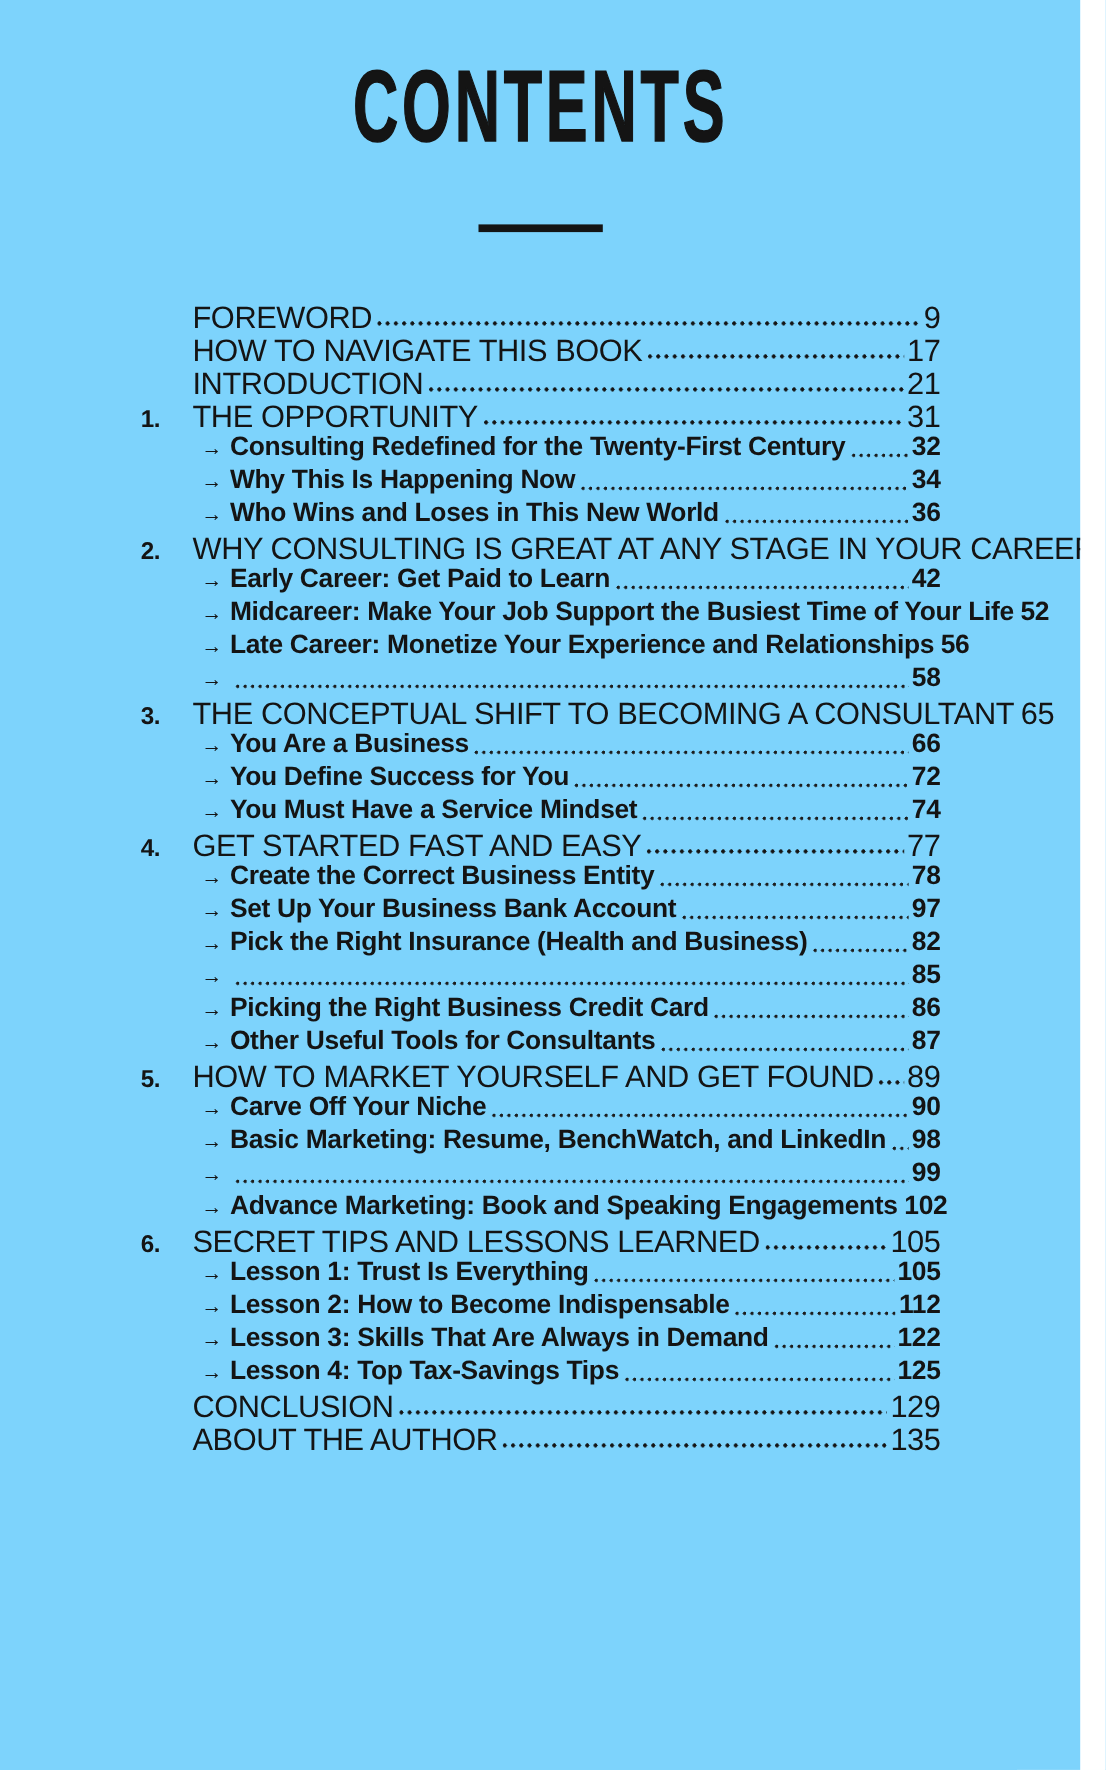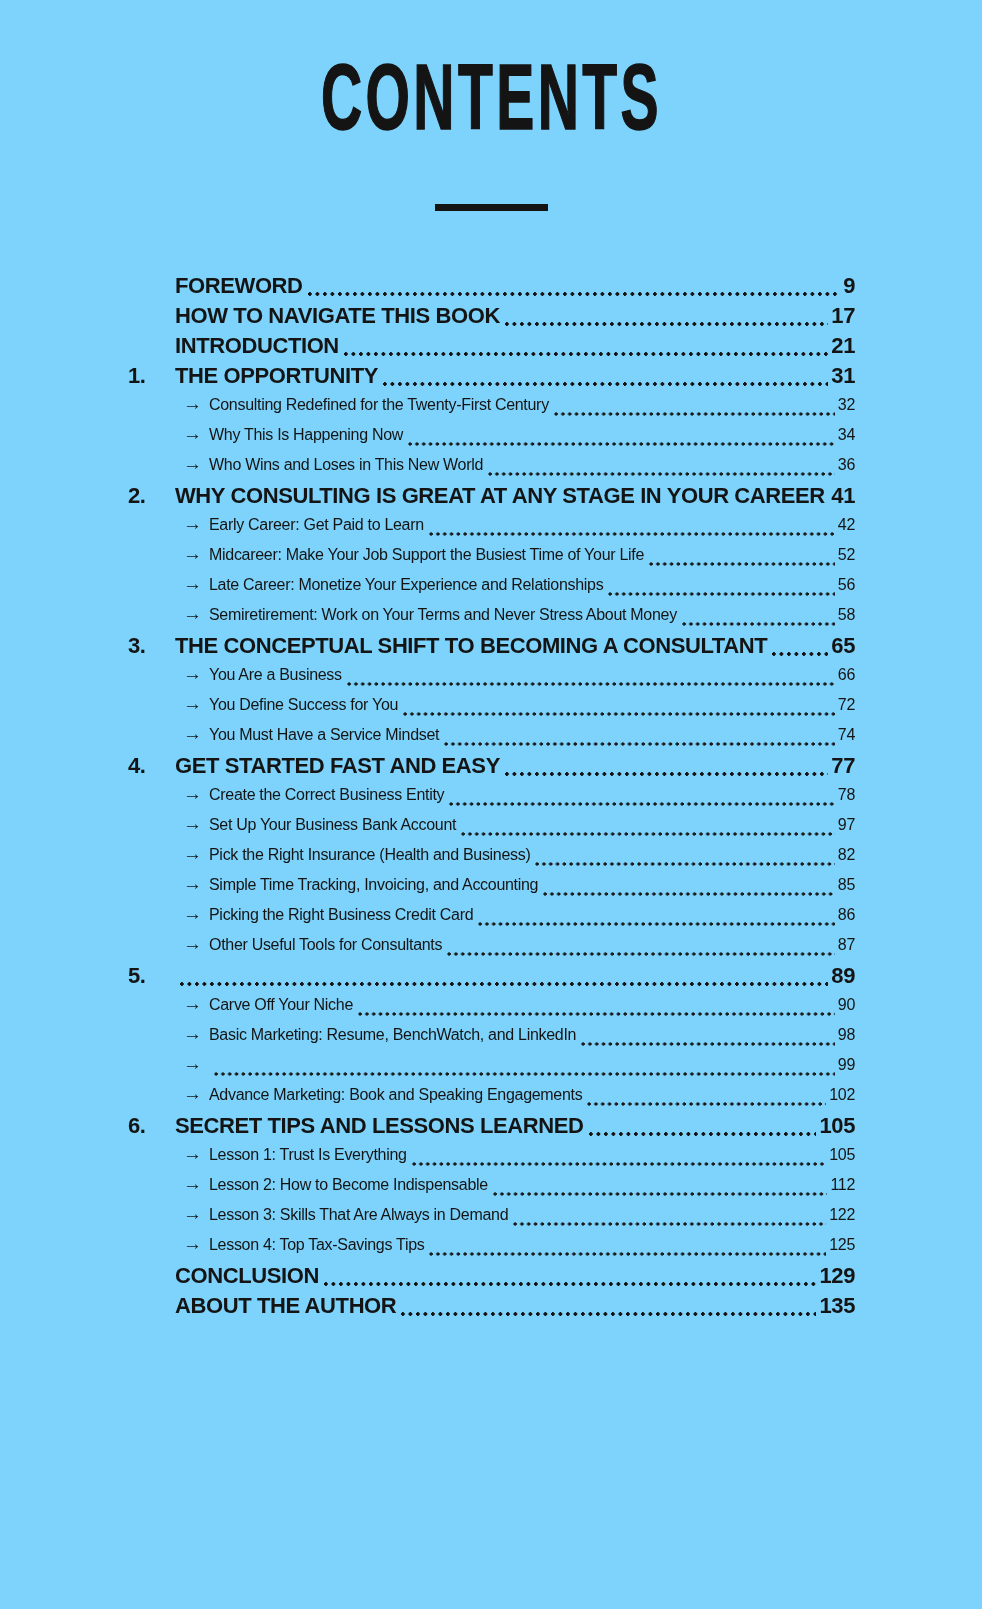--- a/index.html
+++ b/index.html
@@ -64,28 +64,28 @@
     flex: 0 0 34px;
     width: 34px;
     padding-left: 8px;
     box-sizing: border-box;
     font-size: 19px;
     font-weight: 400;
   }
   .label { flex: 0 0 auto; }
   .header-row .label,
   .header-row .page {
-    font-weight: 700;
-    font-size: 22px;
+    font-weight: 400;
+    font-size: 28px;
     letter-spacing: -0.4px;
   }
   .sub-row .label,
   .sub-row .page {
-    font-weight: 400;
-    font-size: 16px;
+    font-weight: 700;
+    font-size: 24px;
     letter-spacing: -0.3px;
   }
   .page { flex: 0 0 auto; }
 
   .dots {
     flex: 1 1 auto;
     min-width: 6px;
     align-self: stretch;
     position: relative;
   }
@@ -201,21 +201,20 @@
     <span class="num"></span>
     <span class="arrow">→</span>
     <span class="label">Late Career: Monetize Your Experience and Relationships</span>
     <span class="dots"></span>
     <span class="page">56</span>
   </div>
 
   <div class="row sub-row">
     <span class="num"></span>
     <span class="arrow">→</span>
-    <span class="label">Semiretirement: Work on Your Terms and Never Stress About Money</span>
     <span class="dots"></span>
     <span class="page">58</span>
   </div>
 </div>
       <div class="group">
   <div class="row header-row">
     <span class="num">3.</span>
     <span class="label">THE CONCEPTUAL SHIFT TO BECOMING A CONSULTANT</span>
     <span class="dots"></span>
     <span class="page">65</span>
@@ -273,21 +272,20 @@
     <span class="num"></span>
     <span class="arrow">→</span>
     <span class="label">Pick the Right Insurance (Health and Business)</span>
     <span class="dots"></span>
     <span class="page">82</span>
   </div>
 
   <div class="row sub-row">
     <span class="num"></span>
     <span class="arrow">→</span>
-    <span class="label">Simple Time Tracking, Invoicing, and Accounting</span>
     <span class="dots"></span>
     <span class="page">85</span>
   </div>
 
   <div class="row sub-row">
     <span class="num"></span>
     <span class="arrow">→</span>
     <span class="label">Picking the Right Business Credit Card</span>
     <span class="dots"></span>
     <span class="page">86</span>
@@ -297,20 +295,21 @@
     <span class="num"></span>
     <span class="arrow">→</span>
     <span class="label">Other Useful Tools for Consultants</span>
     <span class="dots"></span>
     <span class="page">87</span>
   </div>
 </div>
       <div class="group">
   <div class="row header-row">
     <span class="num">5.</span>
+    <span class="label">HOW TO MARKET YOURSELF AND GET FOUND</span>
     <span class="dots"></span>
     <span class="page">89</span>
   </div>
 
   <div class="row sub-row">
     <span class="num"></span>
     <span class="arrow">→</span>
     <span class="label">Carve Off Your Niche</span>
     <span class="dots"></span>
     <span class="page">90</span>

